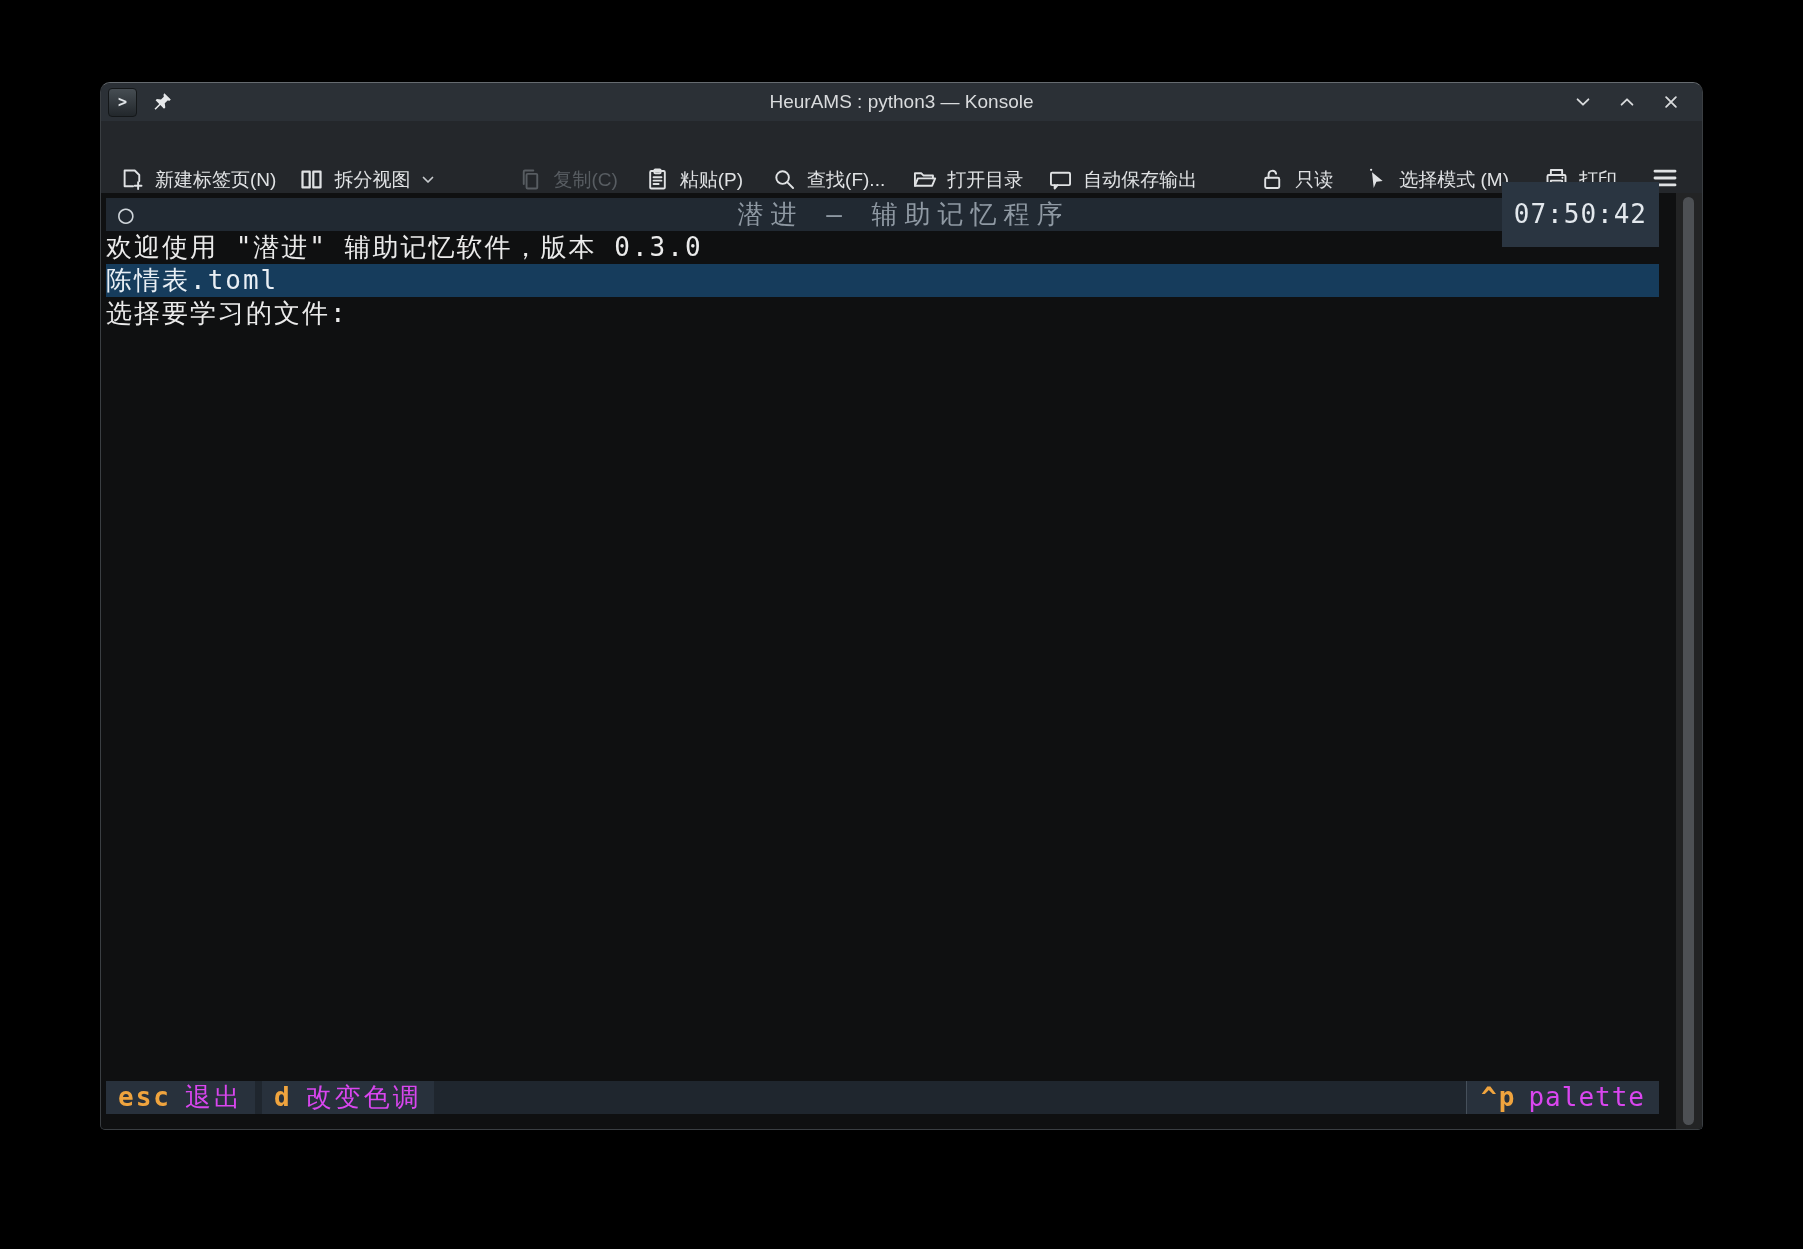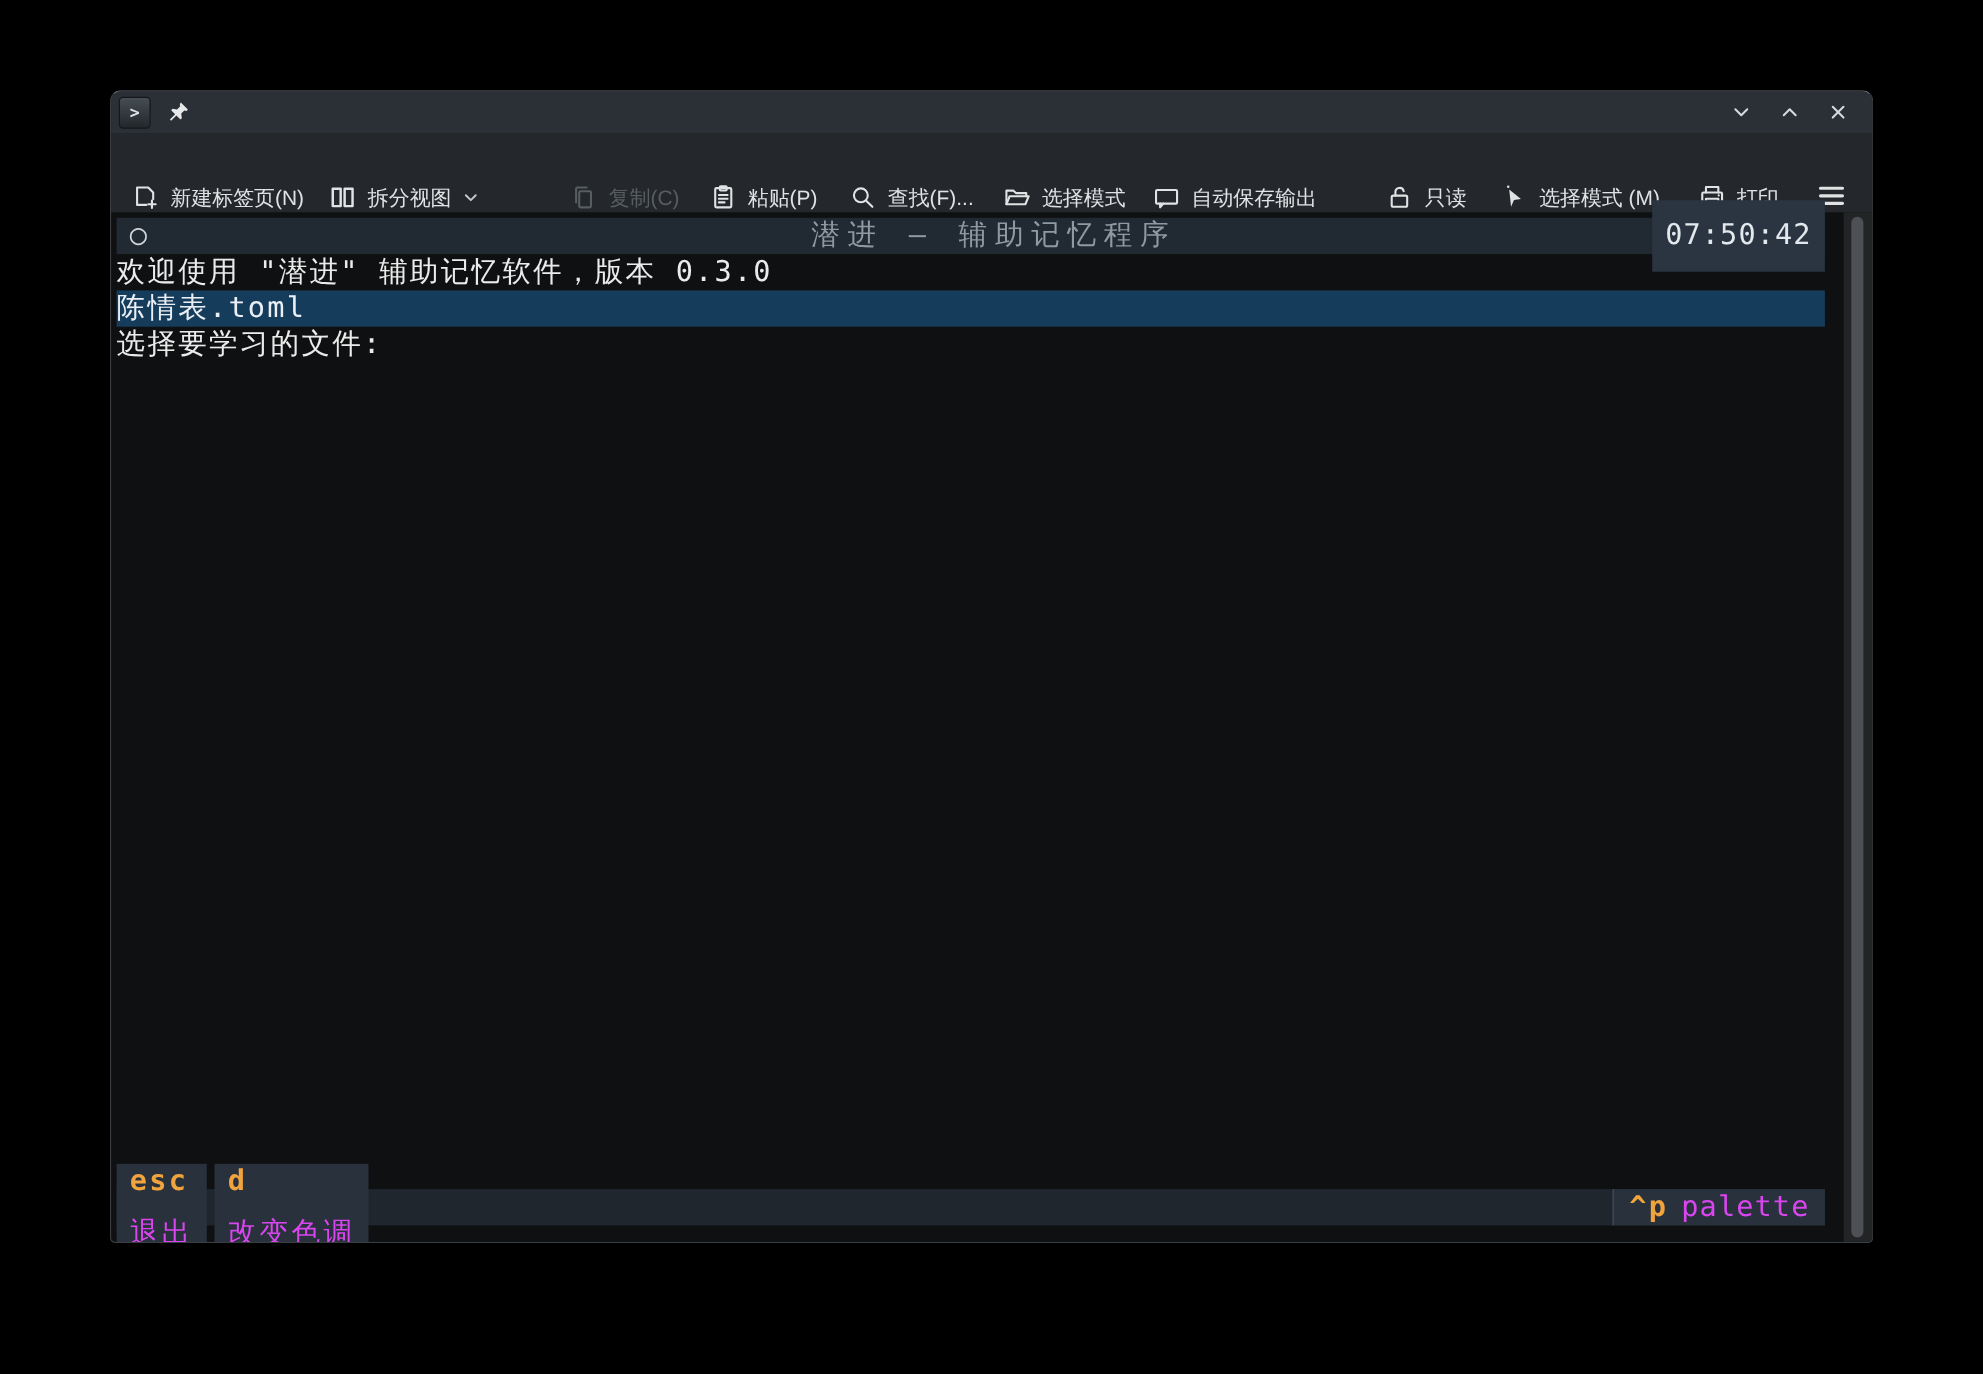--- a/index.html
+++ b/index.html
@@ -39,21 +39,21 @@
 
   .tui-header{background:#212932;display:flex;align-items:center;position:relative;}
   .hdr-icon{padding-left:12px;color:#cfd5da;}
   .hdr-title{position:absolute;left:0;right:0;text-align:center;color:#8f99a3;letter-spacing:7px;pointer-events:none;padding-left:42px;}
   .hdr-clock{margin-left:auto;background:#2a3541;color:#e3e8ed;padding:16px 12px;letter-spacing:1px;}
 
   .hl-row{background:#163c5c;color:#e9eff5;}
   .spacer{flex:1 1 auto;}
 
   .tfooter{background:#1f262e;display:flex;align-items:center;}
-  .fseg{background:#28313c;padding:0 12px;display:inline-flex;gap:14px;flex-direction:column;}
+  .fseg{background:#28313c;padding:0 12px;display:inline-flex;gap:14px;}
   .fseg + .fseg{margin-left:7px;}
   .fkey{color:#f0a43e;font-weight:bold;}
   .flabel{color:#d946ef;letter-spacing:3px;}
   .fright{margin-left:auto;background:#28313c;border-left:1px solid #46505b;padding:0 14px;display:inline-flex;gap:12px;}
   .fright .flabel{letter-spacing:1px;}
 
   .scroll-track{position:absolute;top:0;bottom:0;right:0;width:26px;background:#232425;}
   .scroll-thumb{position:absolute;left:7px;top:4px;bottom:4px;width:11px;border-radius:6px;background:#4d5054;}
 </style>
 </head>
@@ -61,20 +61,21 @@
 
 <div class="window">
 
   <div class="titlebar">
     <div class="app-icon">&gt;</div>
     <span class="pin">
       <svg width="22" height="22" viewBox="0 0 24 24">
         <path fill="#e6e8ea" stroke="none" d="M14.6 2.4l7 7-1.3 1.3-2.2-.4-3.1 3.1.6 4.5-1.4 1.4-4-4-5.2 5.2-1.2-1.2 5.2-5.2-4-4 1.4-1.4 4.5.6 3.1-3.1-.4-2.2z"></path>
       </svg>
     </span>
+    <div class="tb-title">HeurAMS : python3 — Konsole</div>
     <div class="tb-controls">
       <span class="ctrl">
         <svg width="26" height="26" viewBox="0 0 24 24" fill="none" stroke="#d8dadc" stroke-width="1.7" stroke-linecap="round" stroke-linejoin="round">
             <path d="M7 9.5l5 5 5-5"></path>
           </svg>
       </span>
       <span class="ctrl">
         <svg width="26" height="26" viewBox="0 0 24 24" fill="none" stroke="#d8dadc" stroke-width="1.7" stroke-linecap="round" stroke-linejoin="round">
             <path d="M7 14.5l5-5 5 5"></path>
           </svg>
@@ -134,21 +135,21 @@
           <path d="M14.6 14.6l5 5"></path>
       </svg>
       <span>查找(F)...</span>
     </div>
 
     <div class="titem" style="margin-left:26px">
       <svg width="27" height="27" viewBox="0 0 24 24">
         <path d="M3.5 17.5V6.5h5.7l2 2h8.3v2.5"></path>
           <path d="M3.5 17.5l2.6-6.5h15.4l-2.7 6.5z"></path>
       </svg>
-      <span>选择模式</span>
+      <span>打开目录</span>
     </div>
 
     <div class="titem" style="margin-left:24px">
       <svg width="27" height="27" viewBox="0 0 24 24">
         <rect x="3.5" y="6" width="17" height="11" rx="1"></rect>
           <path d="M6.8 17v3l2.6-3"></path>
       </svg>
       <span>自动保存输出</span>
     </div>
 

